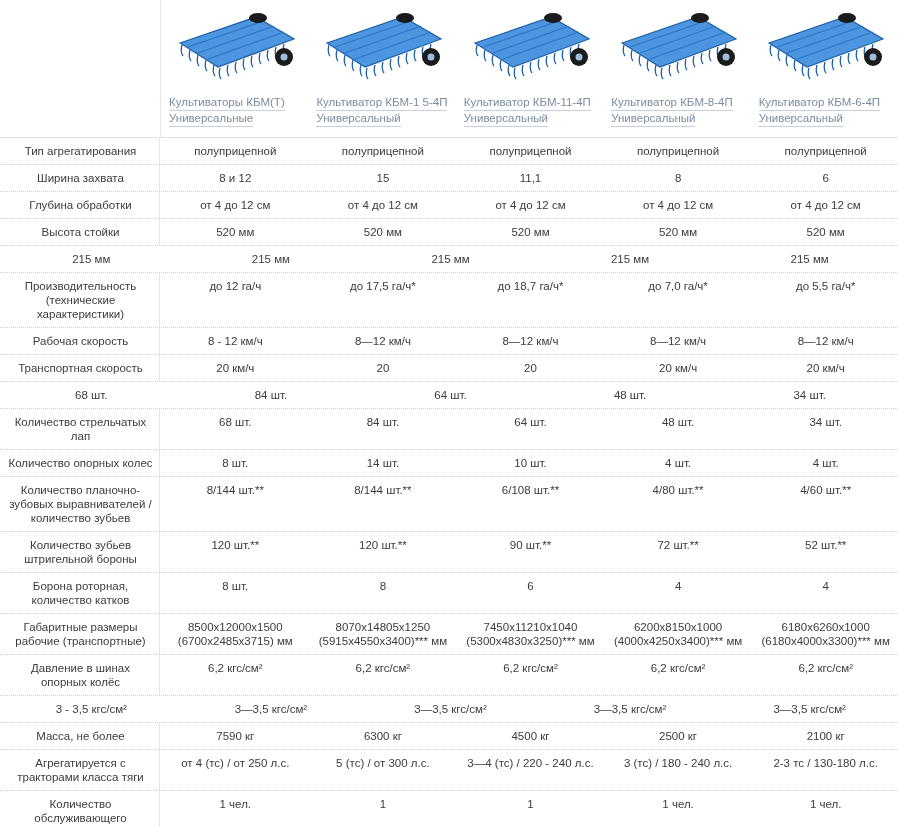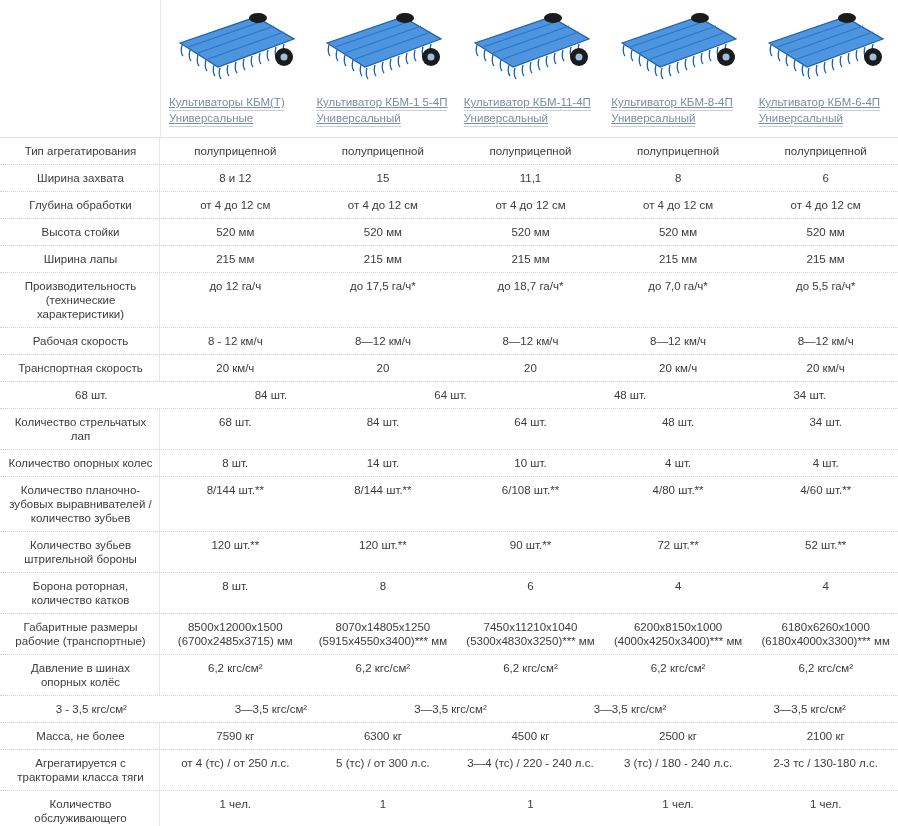--- a/index.html
+++ b/index.html
@@ -9,21 +9,21 @@
     font-size:11.5px;color:#3c3c3c;
     -webkit-font-smoothing:antialiased;
   }
   .cmp{width:898px;}
   
   .hrow{display:flex;align-items:stretch;border-bottom:1px solid #e2e2e2;min-height:137px;}
   .hspacer{width:160px;flex:0 0 160px;border-right:1px solid #e6e6e6;}
   .pcol{flex:1 1 0;padding:3px 6px 6px 8px;display:flex;flex-direction:column;}
   .pimg{display:block;height:90px;display:flex;align-items:center;justify-content:center;cursor:pointer;}
   .plink{display:block;margin-top:2px;color:var(--link,#7a8da0);text-decoration:none;line-height:15px;}
-  .plink span{display:inline;border-bottom:1px solid #c6d0d9;text-decoration:underline;}
+  .plink span{display:inline;border-bottom:1px solid #c6d0d9;}
   .plink span{display:block;width:max-content;max-width:100%;}
   
   .srow{display:flex;align-items:stretch;border-bottom:1px dotted #d2d2d2;text-align:center;}
   .srow:last-child{border-bottom:1px dotted #d2d2d2;}
   .rlabel{
     width:160px;flex:0 0 160px;box-sizing:border-box;
     padding:6px 6px 6px 8px;border-right:1px solid #e6e6e6;
     line-height:14px;
   }
   .cell{flex:1 1 0;box-sizing:border-box;padding:6px 6px 6px 9px;line-height:14px;}
@@ -239,21 +239,20 @@
       </div>
       <div class="srow">
         <div class="rlabel">Высота стойки</div>
         <div class="cell">520 мм</div>
         <div class="cell">520 мм</div>
         <div class="cell">520 мм</div>
         <div class="cell">520 мм</div>
         <div class="cell">520 мм</div>
       </div>
       <div class="srow">
-        <div class="rlabel">Ширина лапы</div>
         <div class="cell">215 мм</div>
         <div class="cell">215 мм</div>
         <div class="cell">215 мм</div>
         <div class="cell">215 мм</div>
         <div class="cell">215 мм</div>
       </div>
       <div class="srow">
         <div class="rlabel">Производительность (технические характеристики)</div>
         <div class="cell">до 12 га/ч</div>
         <div class="cell">до 17,5 га/ч*</div>

